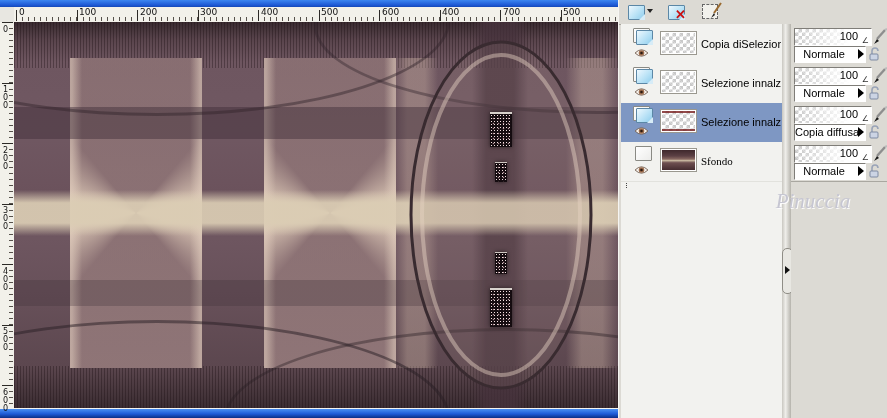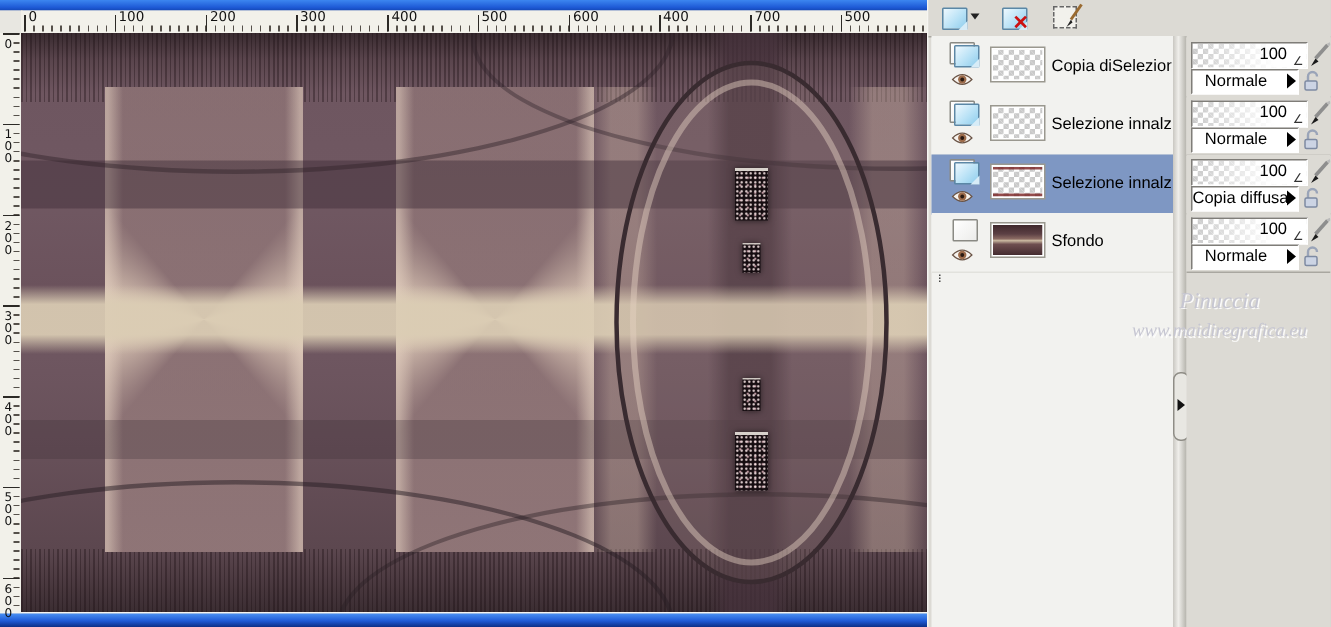--- a/index.html
+++ b/index.html
@@ -126,21 +126,21 @@
     border-top:1px solid #7f7d78;border-left:1px solid #7f7d78;border-bottom:1px solid #fff;border-right:1px solid #fff;}
   .blend-label{position:absolute;left:0;right:12px;top:1px;text-align:center;font-size:11px;white-space:nowrap;}
   .blend-arrow{position:absolute;right:1px;top:2px;width:0;height:0;border-top:5px solid transparent;
     border-bottom:5px solid transparent;border-left:6px solid #000;}
   .lock-btn{position:absolute;left:76px;top:22px;width:15px;height:15px;cursor:pointer;}
 
   
   #watermark{left:740px;top:190px;width:146px;text-align:center;color:#c6c6d2;
     font-family:"Liberation Serif",serif;font-style:italic;
     text-shadow:1px 1px 0 rgba(255,255,255,.85);}
-  #wm1{font-size:15px;line-height:23px;}
+  #wm1{font-size:21px;line-height:23px;}
   #wm2{font-size:12.5px;line-height:15px;}
 </style>
 </head>
 <body>
 
 <div id="app">
 
   <div class="abs" id="top-blue"></div>
   <div class="abs" id="bottom-white"></div>
   <div class="abs" id="bottom-blue"></div>
@@ -255,21 +255,21 @@
         </div>
         <svg class="eye" viewBox="0 0 14 9">
           <path d="M1 4.5 Q7 -1.5 13 4.5 Q7 10.5 1 4.5Z" fill="#f7f3ee" stroke="#6b5547" stroke-width="0.8"></path>
           <circle cx="7" cy="4.5" r="2.6" fill="#9c6b4a"></circle>
             <circle cx="7" cy="4.5" r="1.2" fill="#2a1a12"></circle>
         </svg>
         <div class="lthumb checker thumb-redline"></div>
         <div class="lname">Selezione innalzata 1</div>
       </div>
 
-      <div class="lrow" style="top:118px;">
+      <div class="lrow" style="top:118px;font-family:Liberation Serif, serif;">
         <div class="icon-wrap">
           <div class="page-white front" style="position:absolute;left:2px;top:1px;"></div>
         </div>
         <svg class="eye" viewBox="0 0 14 9">
           <path d="M1 4.5 Q7 -1.5 13 4.5 Q7 10.5 1 4.5Z" fill="#f7f3ee" stroke="#6b5547" stroke-width="0.8"></path>
           <circle cx="7" cy="4.5" r="2.6" fill="#9c6b4a"></circle>
             <circle cx="7" cy="4.5" r="1.2" fill="#2a1a12"></circle>
         </svg>
         <div class="lthumb" style="background:linear-gradient(180deg,#3f282c 0%,#5c4044 30%,#8a6a62 46%,#c9b8a0 52%,#6e4f50 64%,#452c30 100%);"></div>
         <div class="lname">Sfondo</div>
@@ -359,16 +359,15 @@
         <svg class="lock-btn" viewBox="0 0 15 15">
           <path d="M5 7 V4 a3 3 0 0 1 6 0" fill="none" stroke="#9aa4b8" stroke-width="1.6"></path>
           <rect x="3" y="7" width="8" height="6" rx="1" fill="#ccd4e4" stroke="#7e8aa2" stroke-width="1"></rect>
         </svg>
       </div>
     </div>
   </div>
 
   <div class="abs" id="watermark">
     <div id="wm1">Pinuccia</div>
-    <div id="wm2">www.maidiregrafica.eu</div>
   </div>
 
 </div>
 
 </body></html>

